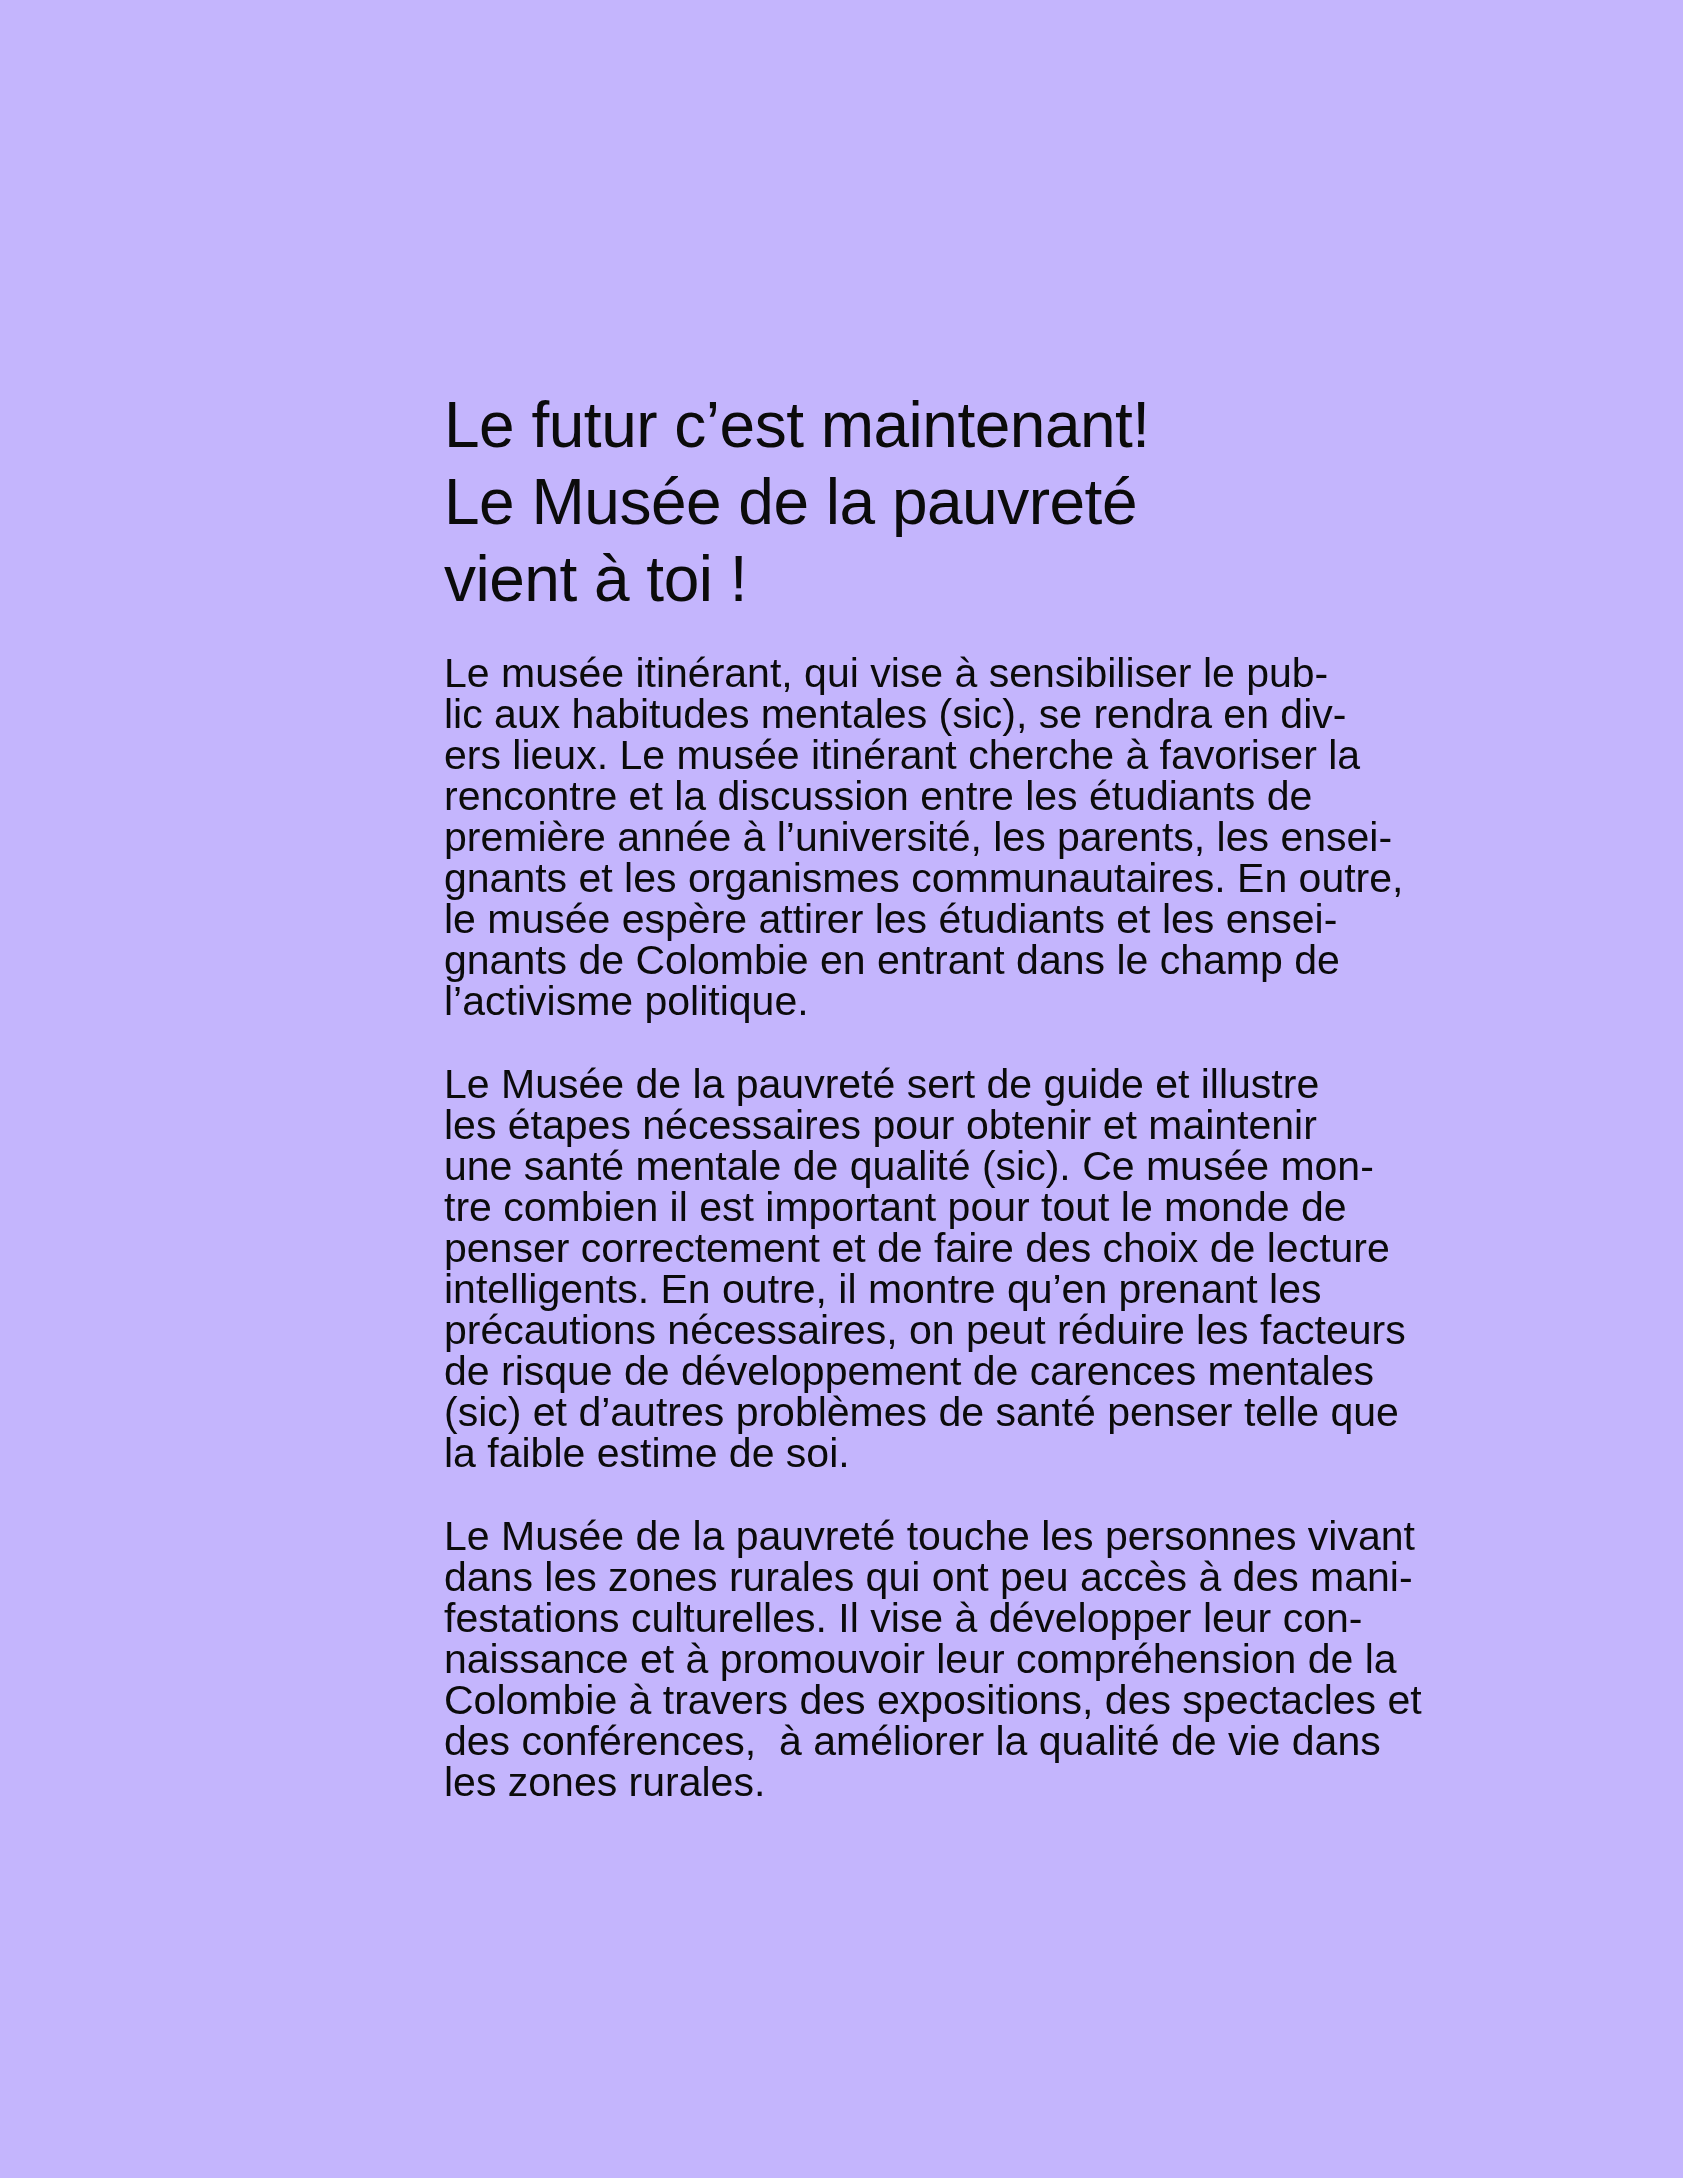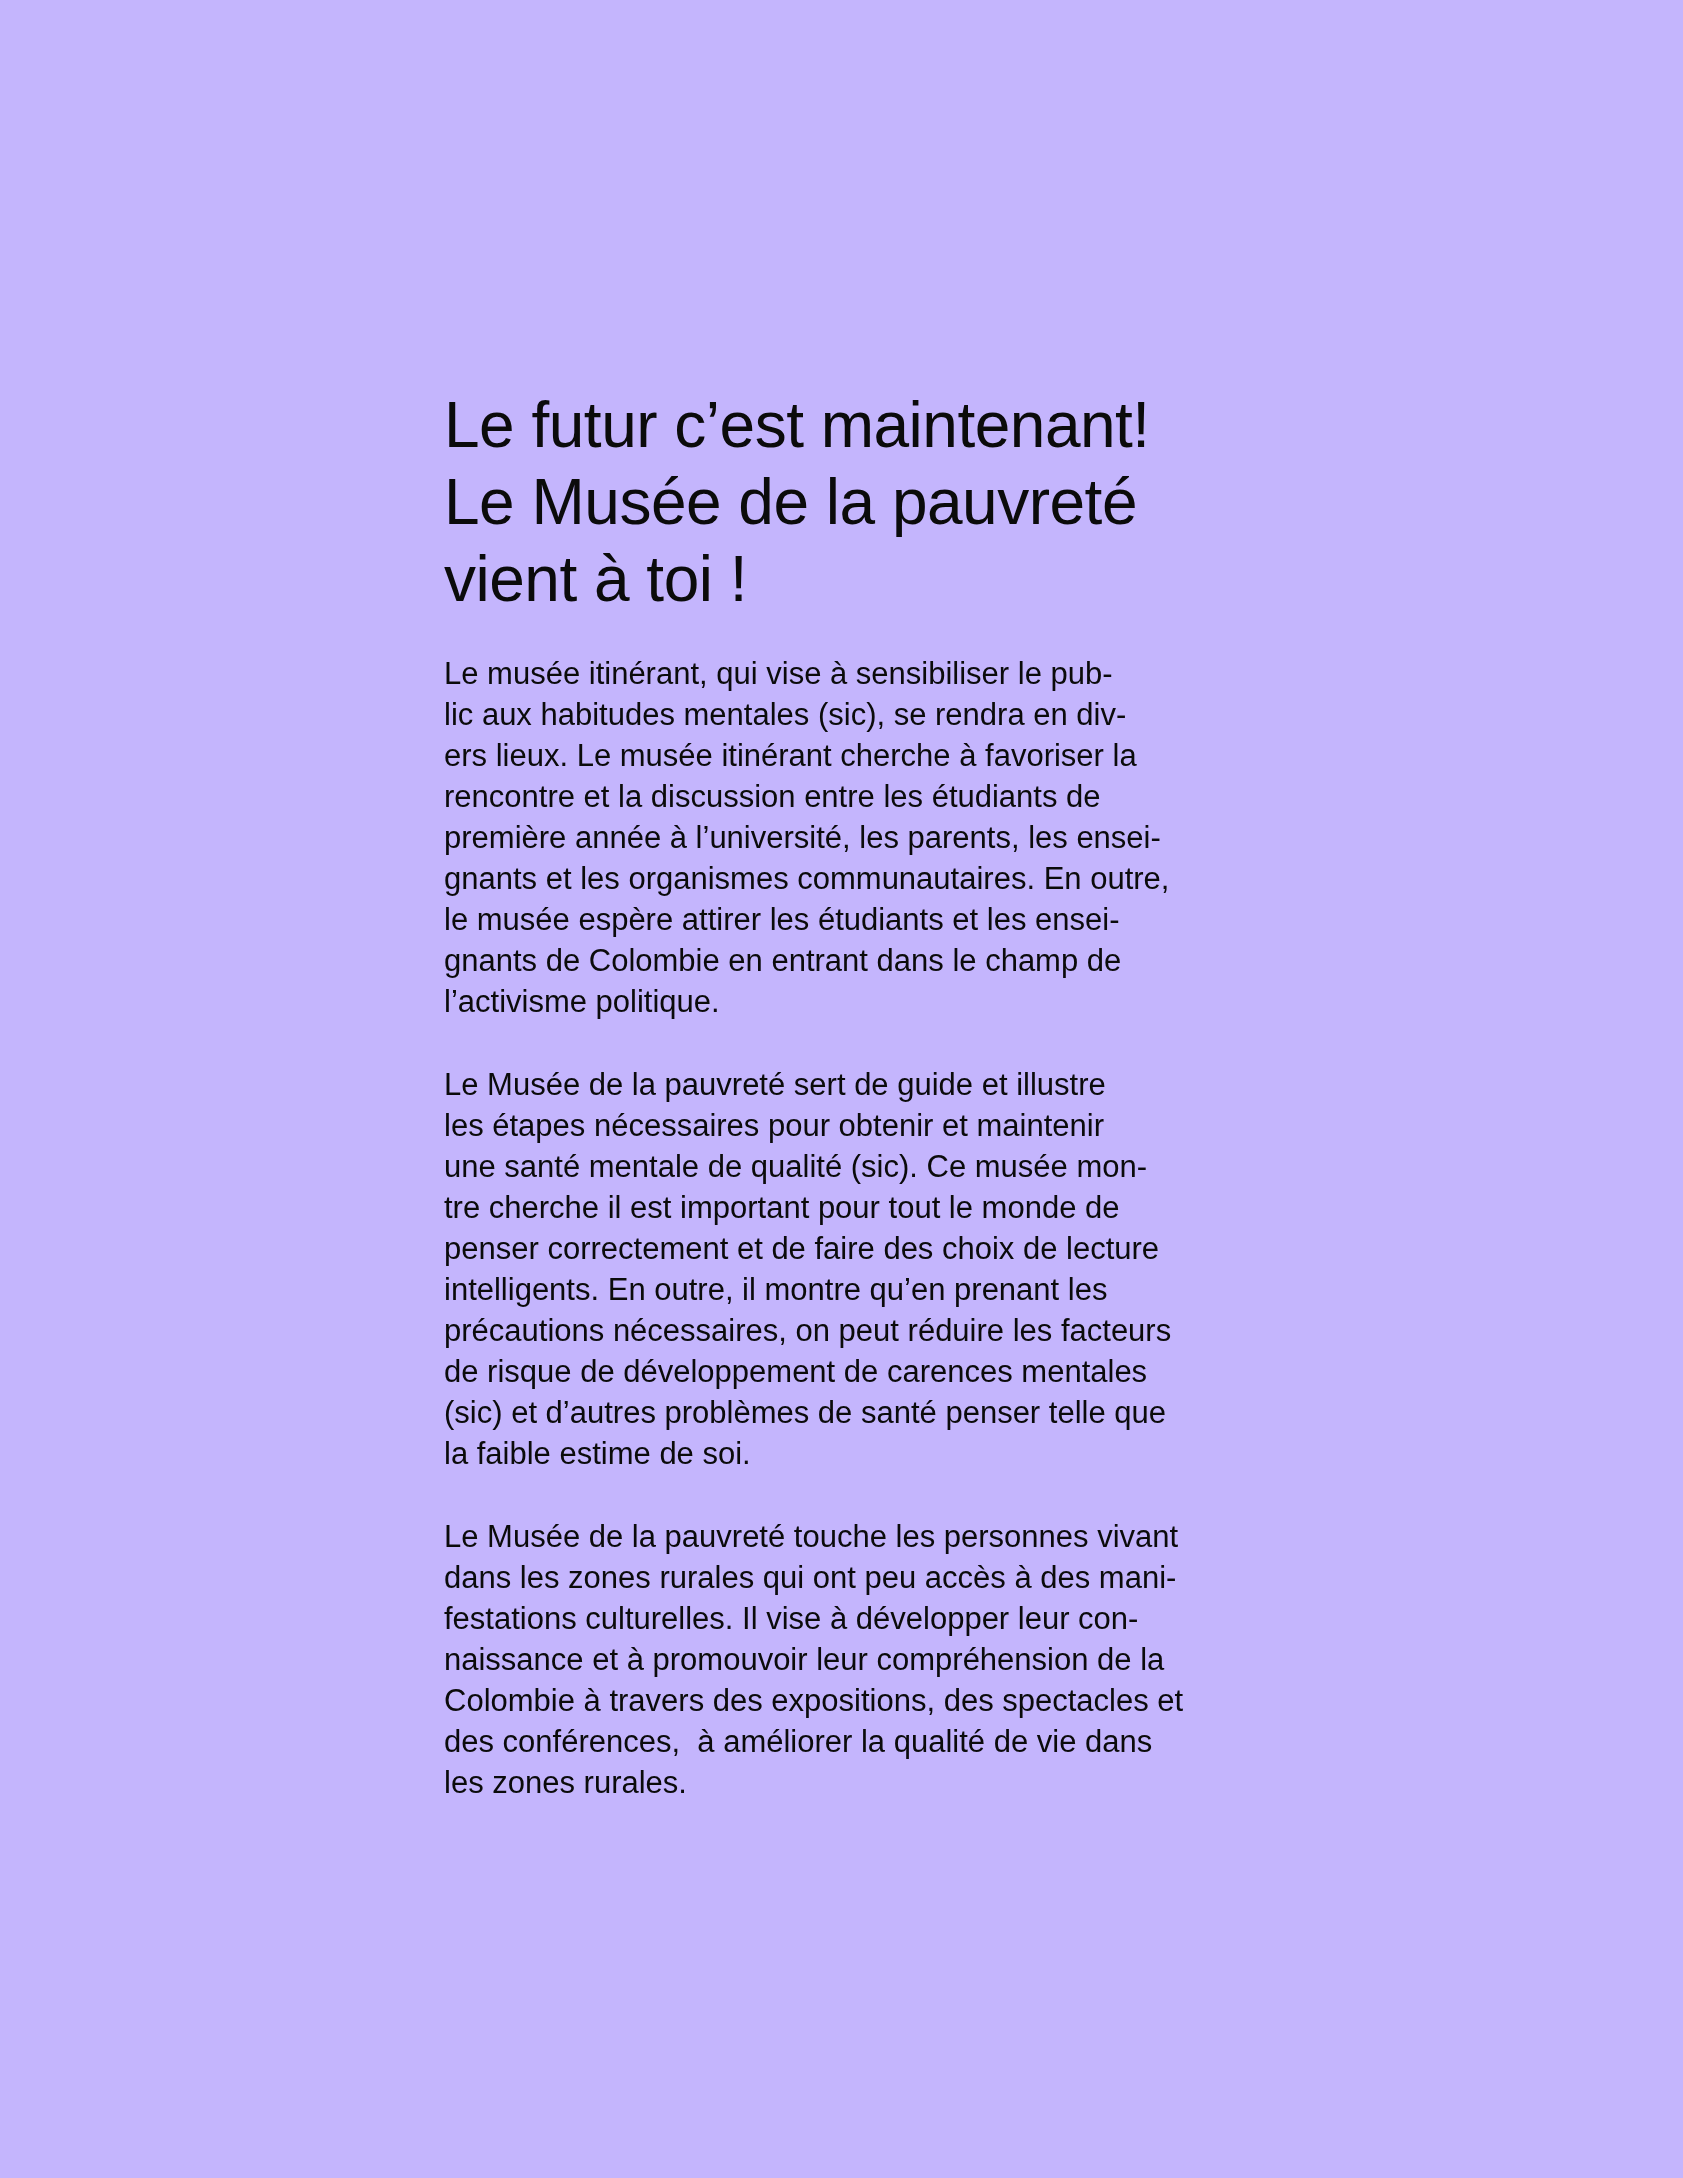--- a/index.html
+++ b/index.html
@@ -30,21 +30,21 @@
     margin: 0 0 35px 0;
     padding: 0;
     font-size: 64px;
     line-height: 77px;
     font-weight: 400;
     letter-spacing: -0.5px;
   }
   .para {
     margin: 0 0 42px 0;
     padding: 0;
-    font-size: 31px;
+    font-size: 41px;
     line-height: 41px;
     font-weight: 400;
   }
   .para:last-child {
     margin-bottom: 5px;
   }
   .line {
     white-space: pre; 
   }
 </style>
@@ -69,21 +69,21 @@
       <div class="line">gnants et les organismes communautaires. En outre,</div>
       <div class="line">le musée espère attirer les étudiants et les ensei-</div>
       <div class="line">gnants de Colombie en entrant dans le champ de</div>
       <div class="line">l’activisme politique.</div>
     </div>
 
     <div class="para">
       <div class="line">Le Musée de la pauvreté sert de guide et illustre</div>
       <div class="line">les étapes nécessaires pour obtenir et maintenir</div>
       <div class="line">une santé mentale de qualité (sic). Ce musée mon-</div>
-      <div class="line">tre cherche il est important pour tout le monde de</div>
+      <div class="line">tre combien il est important pour tout le monde de</div>
       <div class="line">penser correctement et de faire des choix de lecture</div>
       <div class="line">intelligents. En outre, il montre qu’en prenant les</div>
       <div class="line">précautions nécessaires, on peut réduire les facteurs</div>
       <div class="line">de risque de développement de carences mentales</div>
       <div class="line">(sic) et d’autres problèmes de santé penser telle que</div>
       <div class="line">la faible estime de soi.</div>
     </div>
 
     <div class="para">
       <div class="line">Le Musée de la pauvreté touche les personnes vivant</div>

